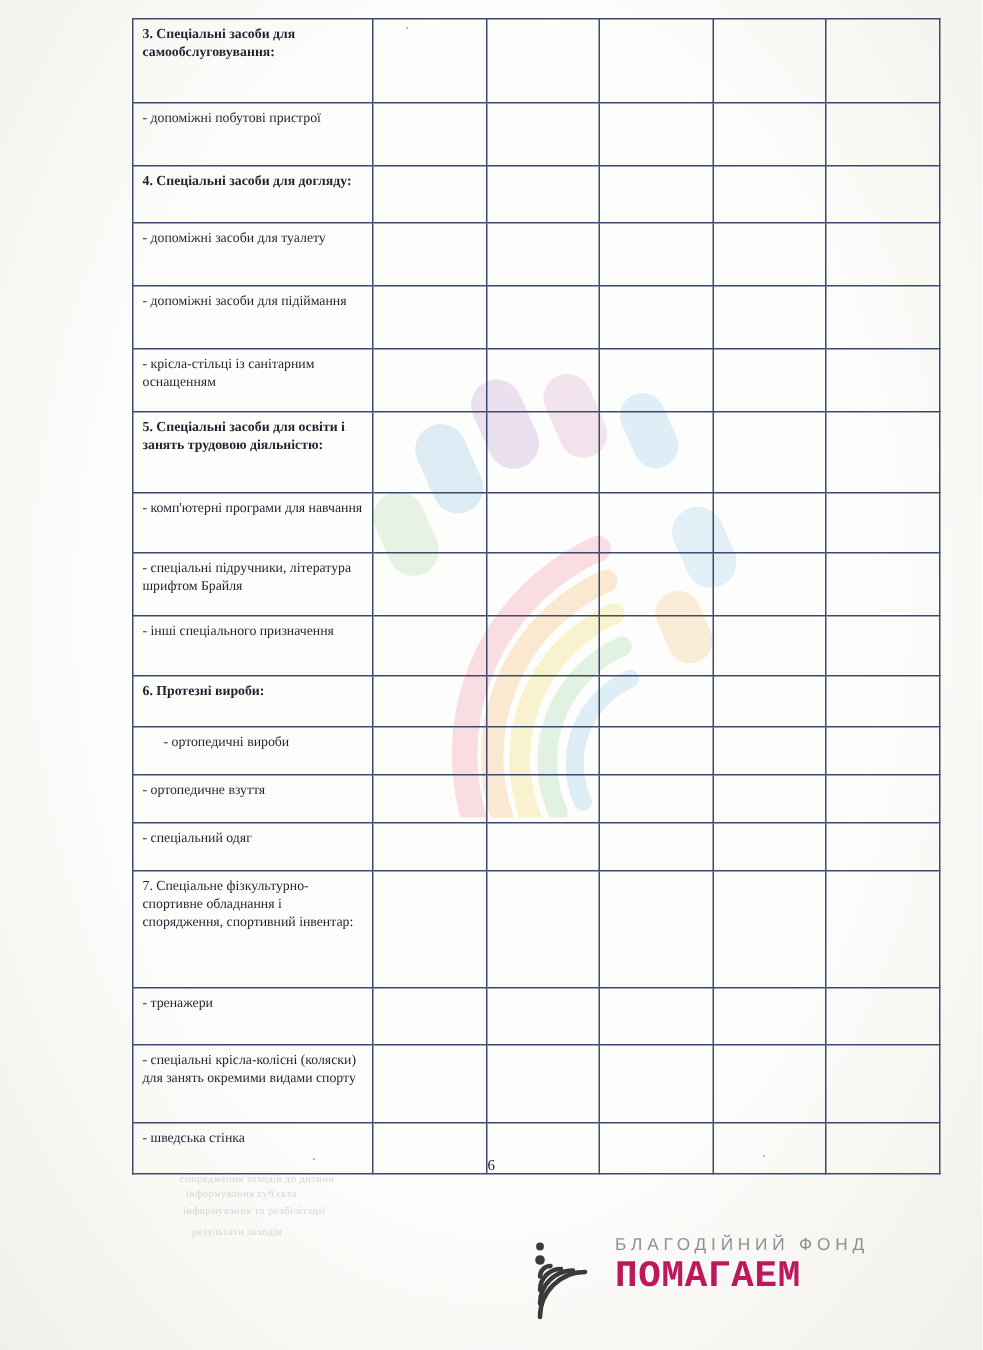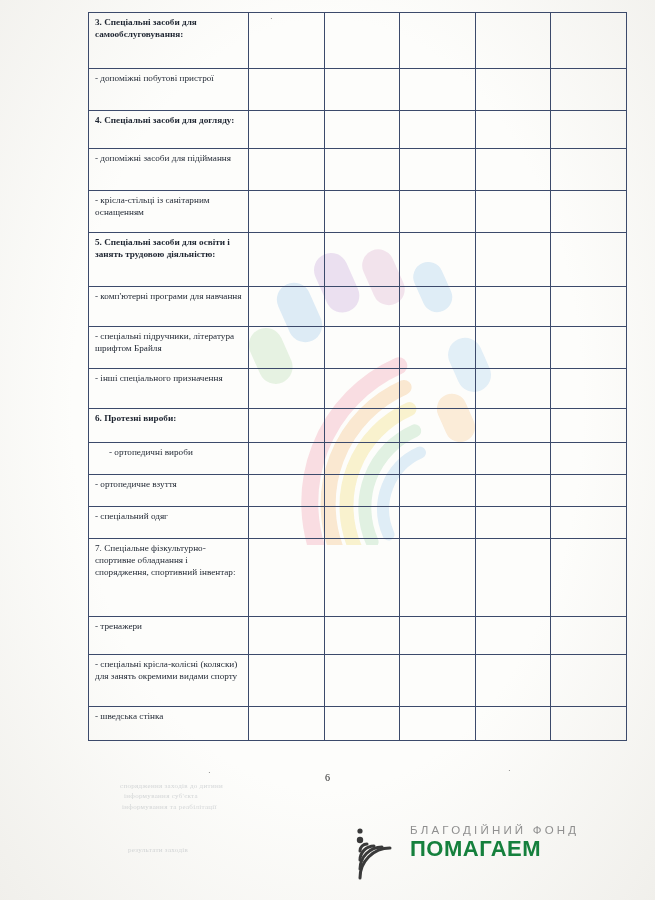--- a/index.html
+++ b/index.html
@@ -121,25 +121,25 @@
     width: 232px;
   }
   #logo-sub {
     font-size: 11.5px;
     letter-spacing: 3.2px;
     color: #8f8f8f;
     font-family: "Liberation Sans", sans-serif;
     white-space: nowrap;
   }
   #logo-main {
-    font-size: 22px;
+    font-size: 25px;
     line-height: 1.0;
     letter-spacing: 0.5px;
-    color: #15803d;
-    font-family: Liberation Sans, sans-serif;
+    color: #be185d;
+    font-family: Liberation Mono, monospace;
     font-weight: bold;
     white-space: nowrap;
     margin-top: 2px;
   }
 </style>
 </head>
 <body>
 
 <div id="page">
 
@@ -160,21 +160,21 @@
       <rect x="238" y="150" width="34" height="56" rx="17" fill="#bcd9f0" opacity="0.75"></rect>
       <rect x="206" y="196" width="30" height="50" rx="15" fill="#f6cfa0" opacity="0.7"></rect>
     </g>
   </svg>
 
   <div id="paper-tone"></div>
 
   <div class="bleed" style="left:120px; top:782px;">спорядження заходів до дитини</div>
   <div class="bleed" style="left:124px; top:792px;">інформування суб'єкта</div>
   <div class="bleed" style="left:122px; top:803px;">інформування та реабілітації</div>
-  <div class="bleed" style="left:128px; top:846px;">результати заходів</div>
+  <div class="bleed" style="left:128px; top:817px;">результати заходів</div>
 
   <div class="mark" style="left:270px; top:14px;">·</div>
   <div class="mark" style="left:508px; top:766px;">·</div>
   <div class="mark" style="left:208px; top:768px;">·</div>
 
   <div id="table-wrap">
     <table class="form-table">
       <tbody id="table-body">
           <tr>
             <td class="label-cell hdr" style="height: 46px;">3. Спеціальні засоби для самообслуговування:</td>
@@ -187,20 +187,28 @@
           <tr>
             <td class="label-cell" style="height: 32px;">- допоміжні побутові пристрої</td>
             <td class="col">&nbsp;</td>
             <td class="col">&nbsp;</td>
             <td class="col">&nbsp;</td>
             <td class="col">&nbsp;</td>
             <td class="col">&nbsp;</td>
           </tr>
           <tr>
             <td class="label-cell hdr" style="height: 28px;">4. Спеціальні засоби для догляду:</td>
+            <td class="col">&nbsp;</td>
+            <td class="col">&nbsp;</td>
+            <td class="col">&nbsp;</td>
+            <td class="col">&nbsp;</td>
+            <td class="col">&nbsp;</td>
+          </tr>
+          <tr>
+            <td class="label-cell" style="height: 32px;">- допоміжні засоби для туалету</td>
             <td class="col">&nbsp;</td>
             <td class="col">&nbsp;</td>
             <td class="col">&nbsp;</td>
             <td class="col">&nbsp;</td>
             <td class="col">&nbsp;</td>
           </tr>
           <tr>
             <td class="label-cell" style="height: 32px;">- допоміжні засоби для підіймання</td>
             <td class="col">&nbsp;</td>
             <td class="col">&nbsp;</td>

